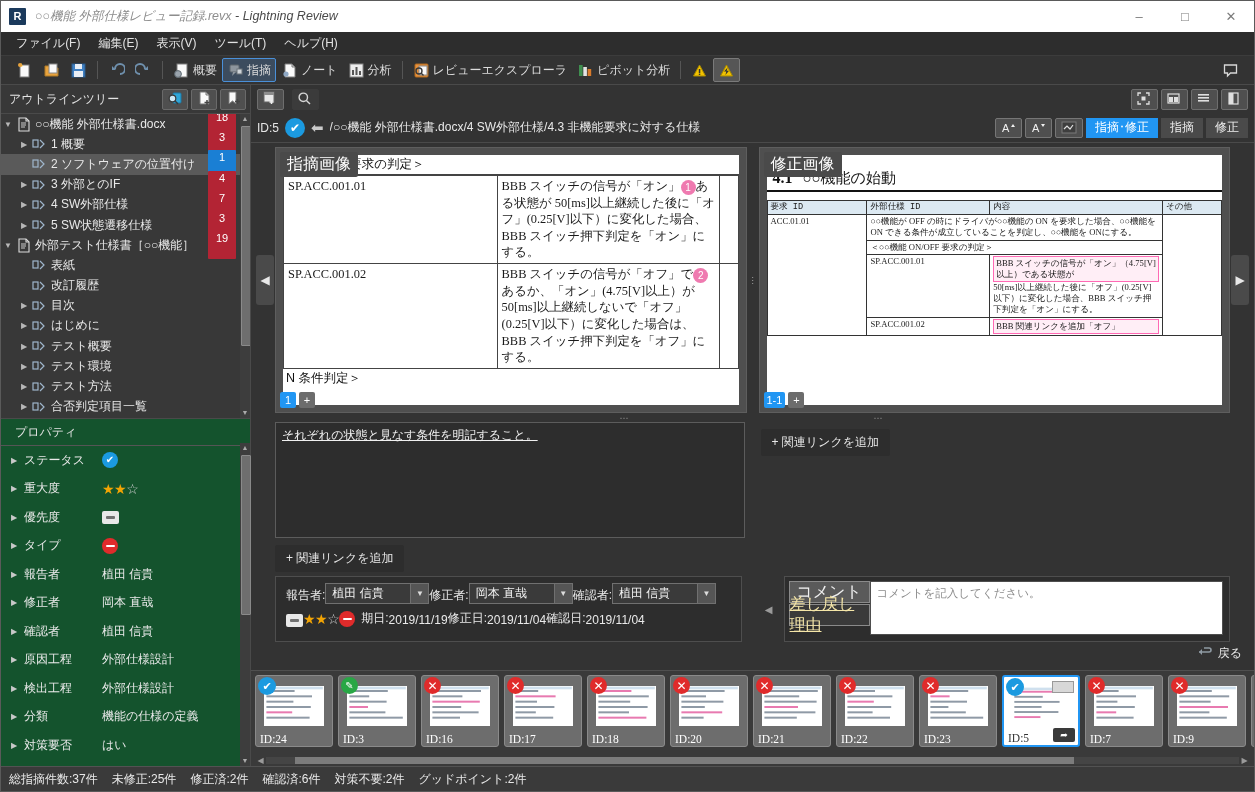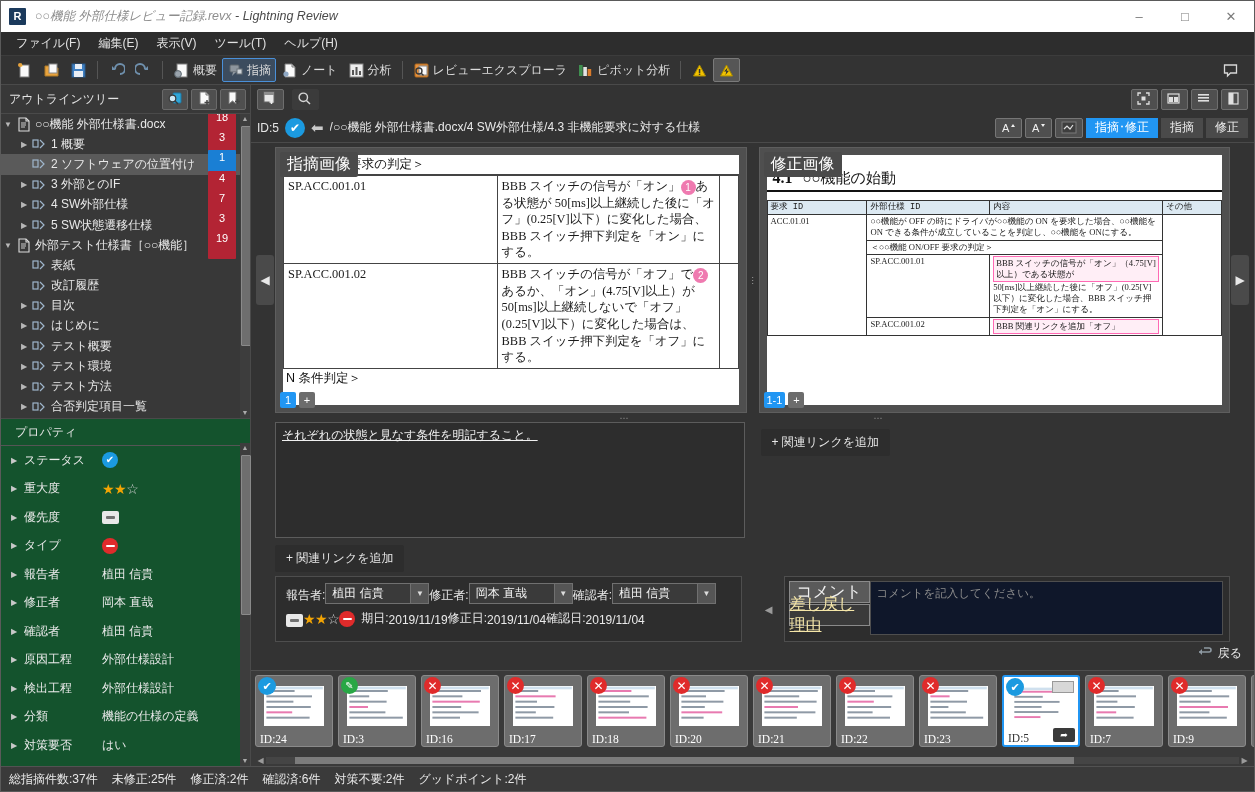--- a/index.html
+++ b/index.html
@@ -197,21 +197,21 @@
 
   .cmtbox { flex: 1; min-width: 0; background: #2d2d2d; border: 1px solid #4e4e4e;
             margin-right: 20px; margin-left: 8px; display: flex; position: relative; }
   .cmt-tabs { width: 85px; flex: 0 0 85px; display: flex; flex-direction: column;
               padding: 4px 0 0 4px; gap: 1px; }
   .cmt-tab { height: 22px; display: flex; align-items: center; justify-content: center;
              font-size: 16px; color: #f0f0f0; background: #5a5a5a;
              border: 1px solid #8a8a8a; }
   .cmt-tab.alt { background: #3a3a3a; color: #f5e6a8; border-color: #8a8a8a; text-decoration: underline; }
   .cmt-input { flex: 1; margin: 4px 6px 6px 0; border: 1px solid #4e4e4e;
-               color: #8c8c8c; font-size: 11.5px; padding: 4px 6px; background: #0f172a; }
+               color: #8c8c8c; font-size: 11.5px; padding: 4px 6px; background: #ffffff; }
 
   .backrow { flex: 0 0 22px; display: flex; align-items: center; justify-content: flex-end;
              padding-right: 12px; gap: 5px; font-size: 12px; color: #e8e8e8; }
 
   
   .thumbs { flex: 0 0 96px; background: #3a3a3a; border-top: 1px solid #4f4f4f;
             display: flex; flex-direction: column; padding: 4px 0 0 0; }
   .thumb-strip { flex: 1; display: flex; gap: 5px; padding: 0 4px; overflow: hidden;
                  align-items: flex-start; }
   .thumb { width: 78px; height: 72px; flex: 0 0 78px; background: #6d6d6d;

